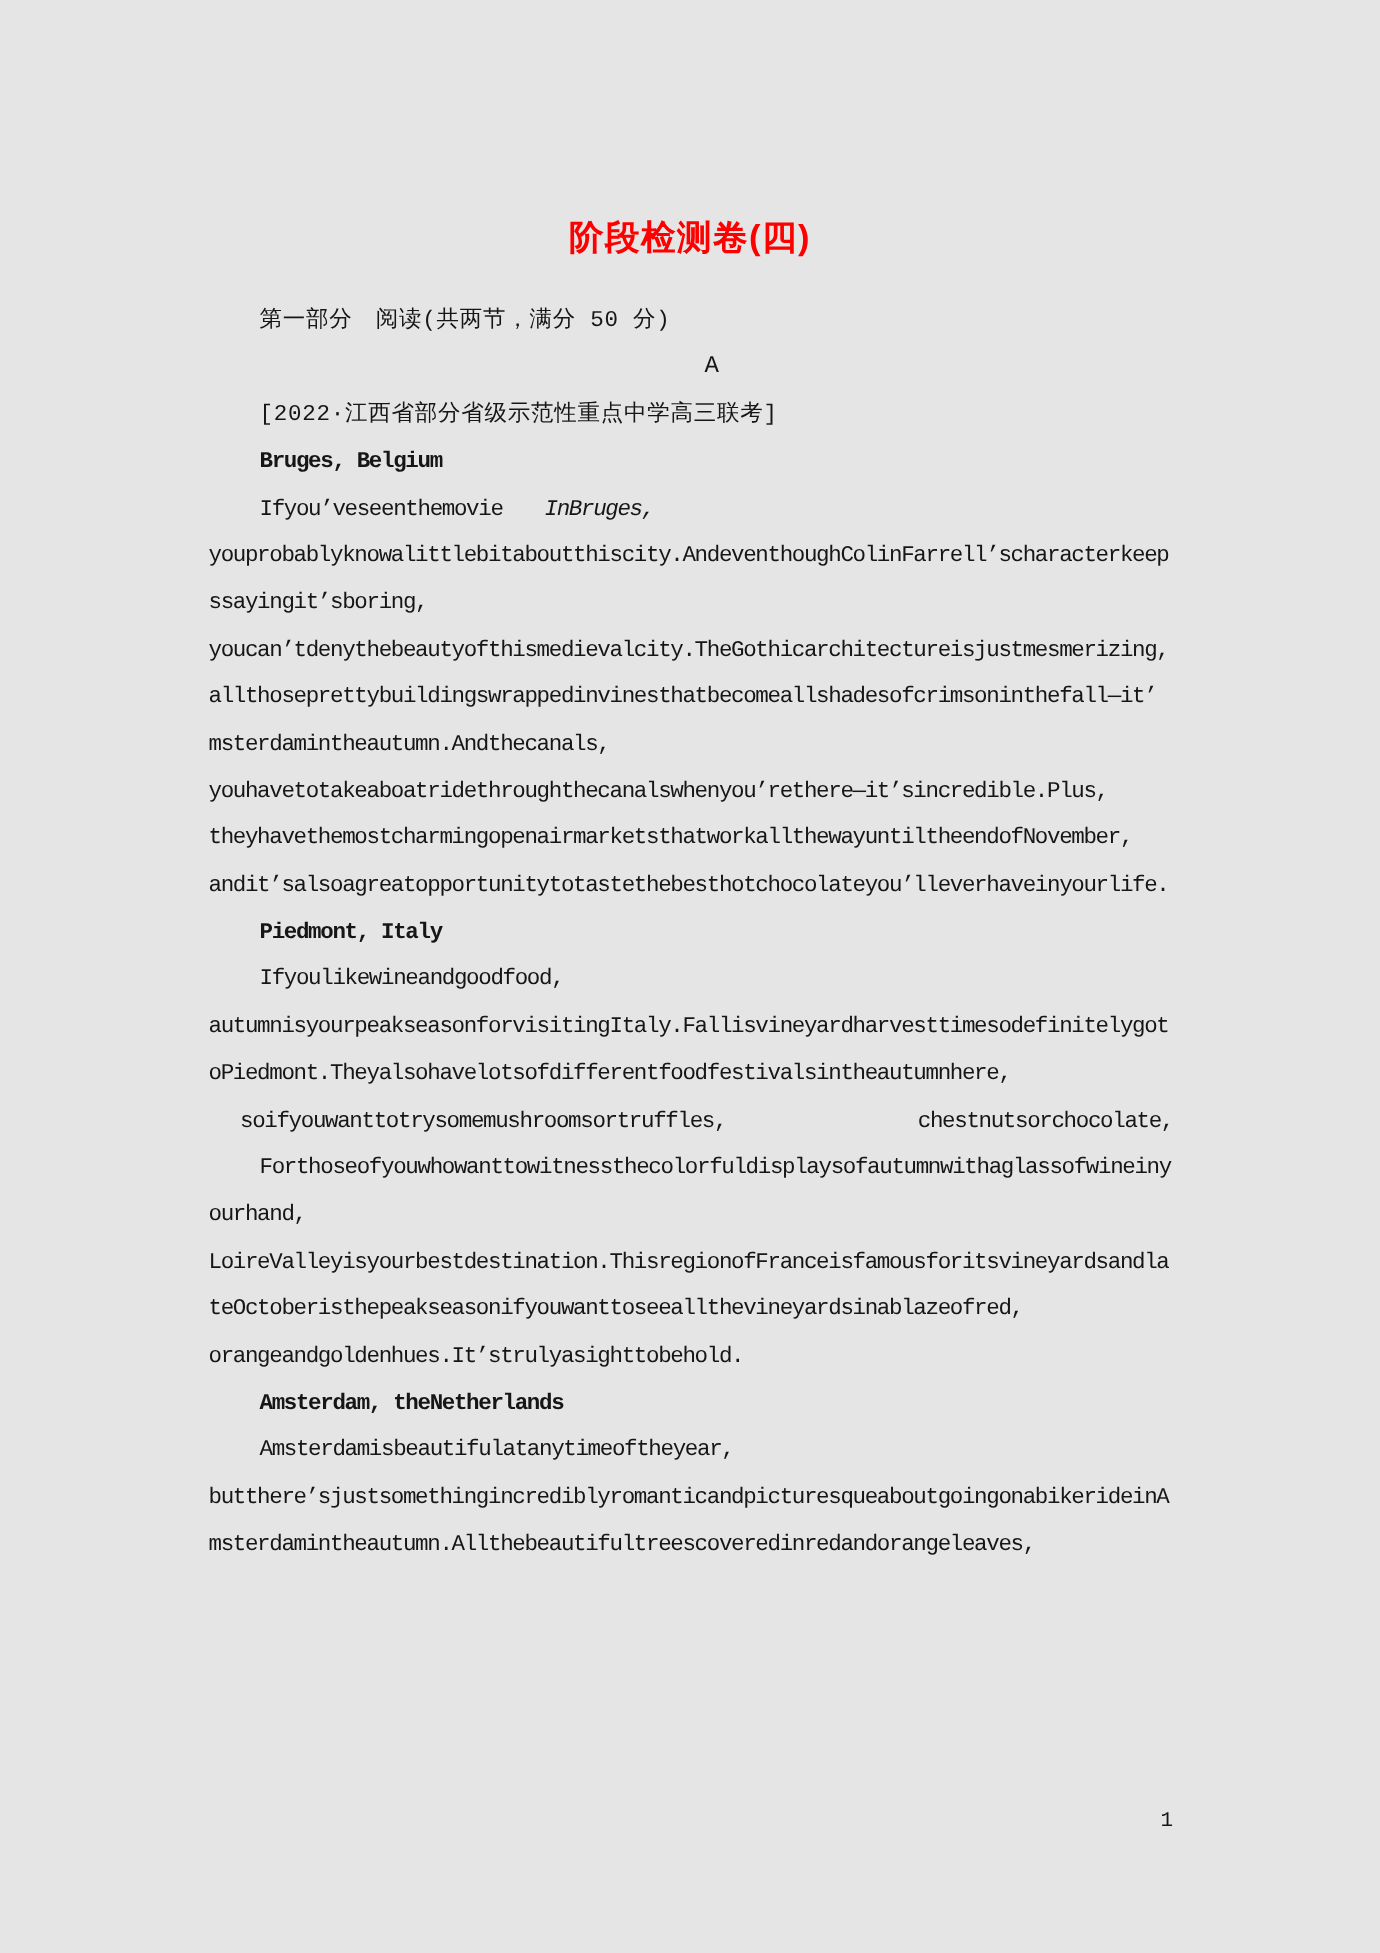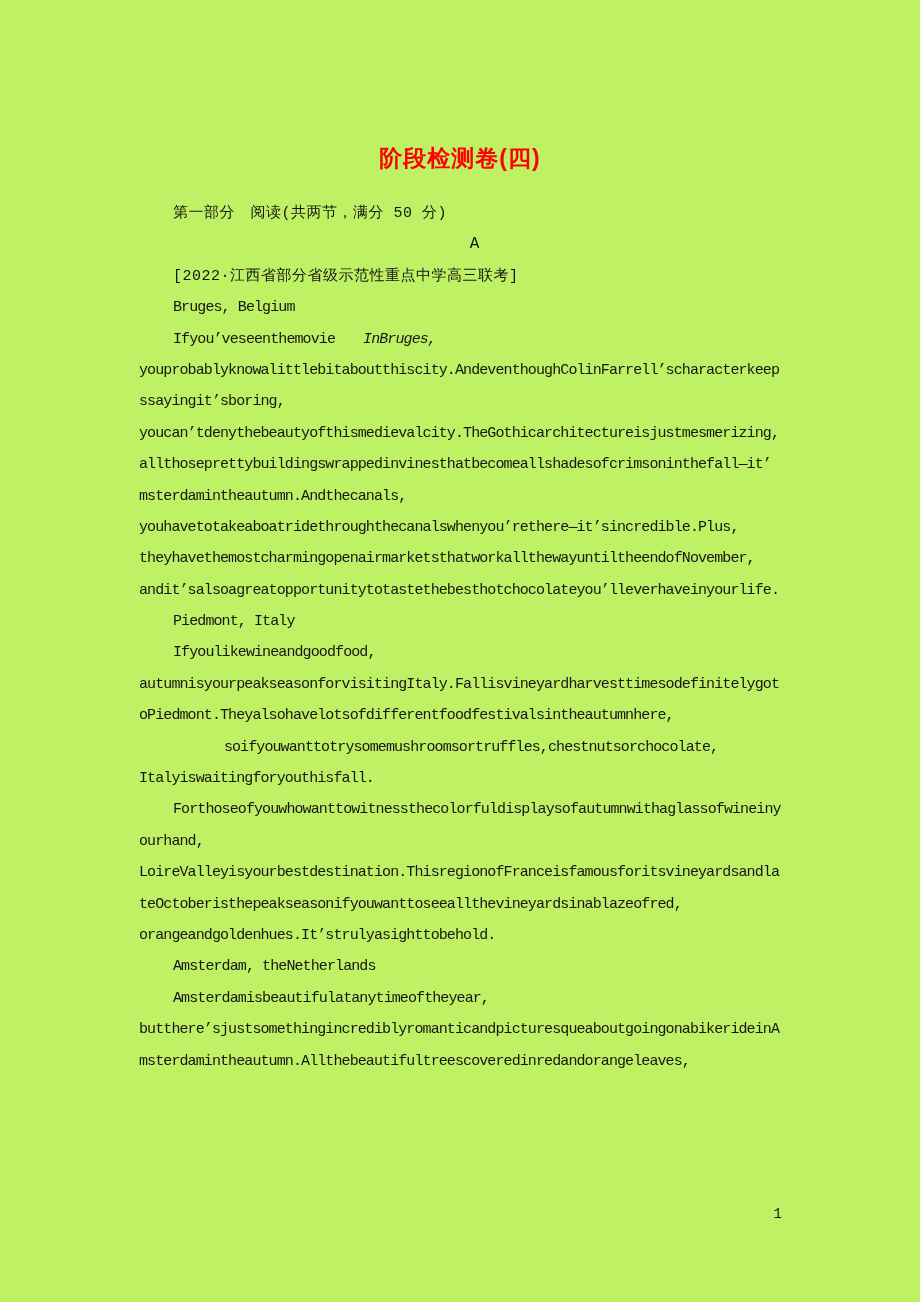--- a/index.html
+++ b/index.html
@@ -4,49 +4,49 @@
 <style>
   html, body { margin: 0; padding: 0; }
   body {
     width: 920px; height: 1302px;
     background: #ffffff;
     position: relative;
     overflow: hidden;
     font-family: "Liberation Mono", "DejaVu Sans Mono", monospace;
     color: #161616;
   }
-  .page { position: absolute; inset: 0; background: #bef264; }
+  .page { position: absolute; inset: 0; background: #e5e5e5; }
   .doc-title {
     position: absolute; top: 143px; left: 0; width: 920px;
     text-align: center;
     font-size: 23px; font-weight: bold; letter-spacing: 1px;
     line-height: 30px;
     font-family: "Liberation Sans", "DejaVu Sans", sans-serif;
   }
   .doc-body {
     position: absolute; top: 198px; left: 139px; width: 643px;
   }
   .line {
     height: 31.4px; line-height: 31.4px;
     white-space: pre;
   }
   .line.cn {
     font-size: 15px; letter-spacing: 0.5px;
   }
   .line.en {
     font-size: 15px; letter-spacing: -0.9px;
   }
-  .line.bold { font-weight: normal; }
+  .line.bold { font-weight: bold; }
   .line.indent { padding-left: 34px; }
   .line.center {
     text-align: center; font-size: 16px; letter-spacing: 0;
     padding-left: 28px;
   }
   .line.justify {
-    display: flex; justify-content: center; margin-left: 21px;
+    display: flex; justify-content: space-between; margin-left: 21px;
   }
   .line.justify span { white-space: pre; }
   .italic { font-style: italic; margin-left: 28px; }
   .page-number {
     position: absolute; top: 1205px; left: 139px; width: 643px;
     text-align: right;
     font-size: 14px; line-height: 18px;
   }
 </style>
 </head>
@@ -67,21 +67,20 @@
       <div class="line en">allthoseprettybuildingswrappedinvinesthatbecomeallshadesofcrimsoninthefall—it’</div>
       <div class="line en">msterdamintheautumn.Andthecanals,</div>
       <div class="line en">youhavetotakeaboatridethroughthecanalswhenyou’rethere—it’sincredible.Plus,</div>
       <div class="line en">theyhavethemostcharmingopenairmarketsthatworkallthewayuntiltheendofNovember,</div>
       <div class="line en">andit’salsoagreatopportunitytotastethebesthotchocolateyou’lleverhaveinyourlife.</div>
       <div class="line en bold indent">Piedmont, Italy</div>
       <div class="line en indent">Ifyoulikewineandgoodfood,</div>
       <div class="line en">autumnisyourpeakseasonforvisitingItaly.Fallisvineyardharvesttimesodefinitelygot</div>
       <div class="line en">oPiedmont.Theyalsohavelotsofdifferentfoodfestivalsintheautumnhere,</div>
       <div class="line en justify"><span>soifyouwanttotrysomemushroomsortruffles,</span><span>chestnutsorchocolate,</span></div>
-      <div class="line en">Italyiswaitingforyouthisfall.</div>
       <div class="line en indent">Forthoseofyouwhowanttowitnessthecolorfuldisplaysofautumnwithaglassofwineiny</div>
       <div class="line en">ourhand,</div>
       <div class="line en">LoireValleyisyourbestdestination.ThisregionofFranceisfamousforitsvineyardsandla</div>
       <div class="line en">teOctoberisthepeakseasonifyouwanttoseeallthevineyardsinablazeofred,</div>
       <div class="line en">orangeandgoldenhues.It’strulyasighttobehold.</div>
       <div class="line en bold indent">Amsterdam, theNetherlands</div>
       <div class="line en indent">Amsterdamisbeautifulatanytimeoftheyear,</div>
       <div class="line en">butthere’sjustsomethingincrediblyromanticandpicturesqueaboutgoingonabikerideinA</div>
       <div class="line en">msterdamintheautumn.Allthebeautifultreescoveredinredandorangeleaves,</div>
     </div>

